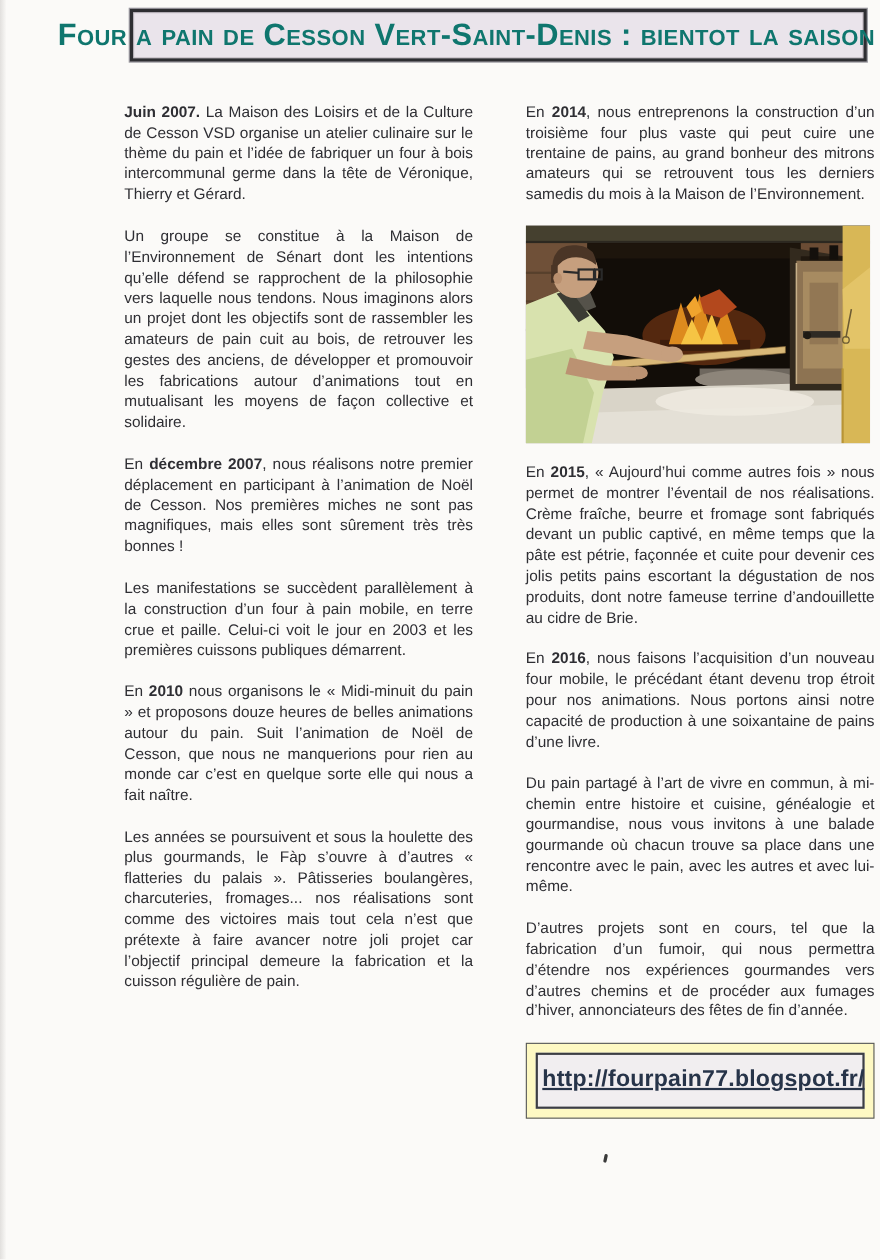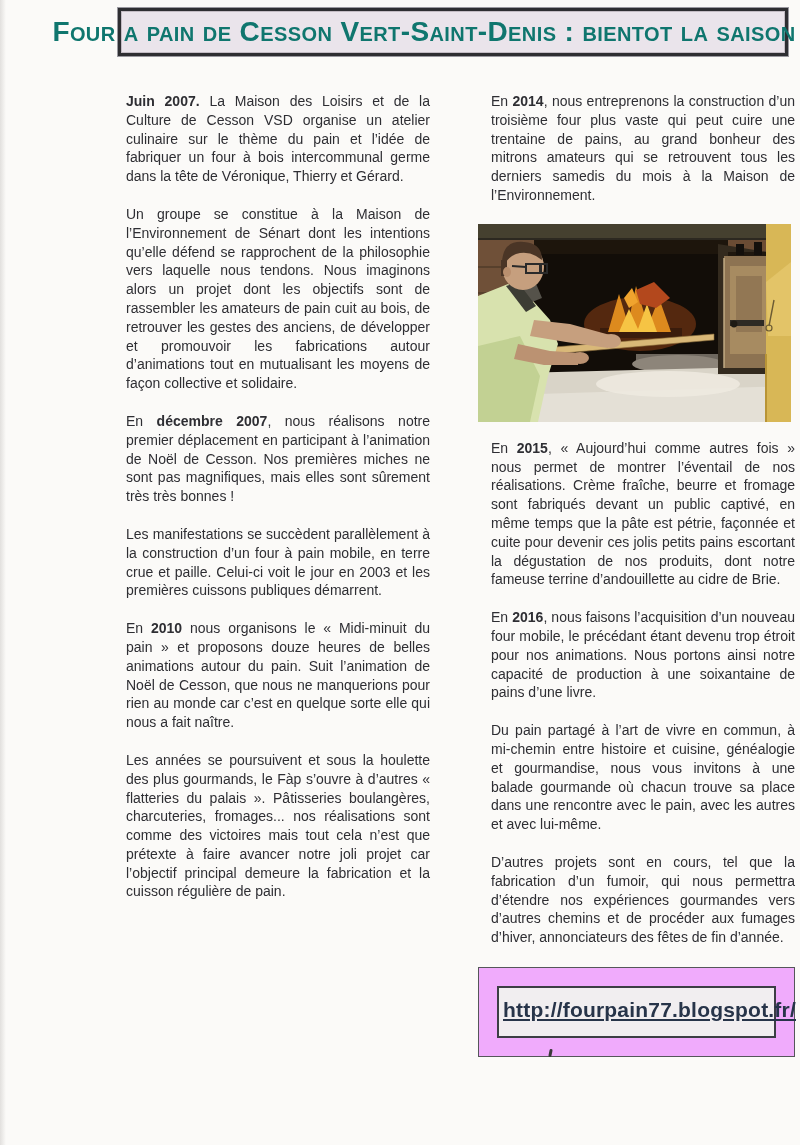--- a/index.html
+++ b/index.html
@@ -32,29 +32,29 @@
   .columns{
     position:absolute;left:113px;top:92px;width:682px;
     display:flex;gap:48px;
   }
   .col{
     width:317px;
     font-size:14px;line-height:18.8px;
     text-align:justify;
     color:#2e2e33;
   }
-  .para{margin:0 0 19px 13px;}
+  .para{margin:0 0 19px 0;}
   .b{font-weight:bold;}
   .photo-wrap{margin:1px 0 17px 0;width:313px;height:198px;}
   .photo-wrap svg{display:block;width:313px;height:198px;}
   .url-box{
     margin-top:20px;
     border:1px solid #55565a;
-    padding:18px;
-    background:#f0abfc;
+    padding:8px;
+    background:#fef9c3;
   }
   .url-inner{
     border:2px solid #3c3e44;
     background:#f1eef0;
     text-align:center;
     padding:13px 4px 14px 4px;
   }
   .url-inner .url{
     font-weight:bold;
     font-size:21px;

